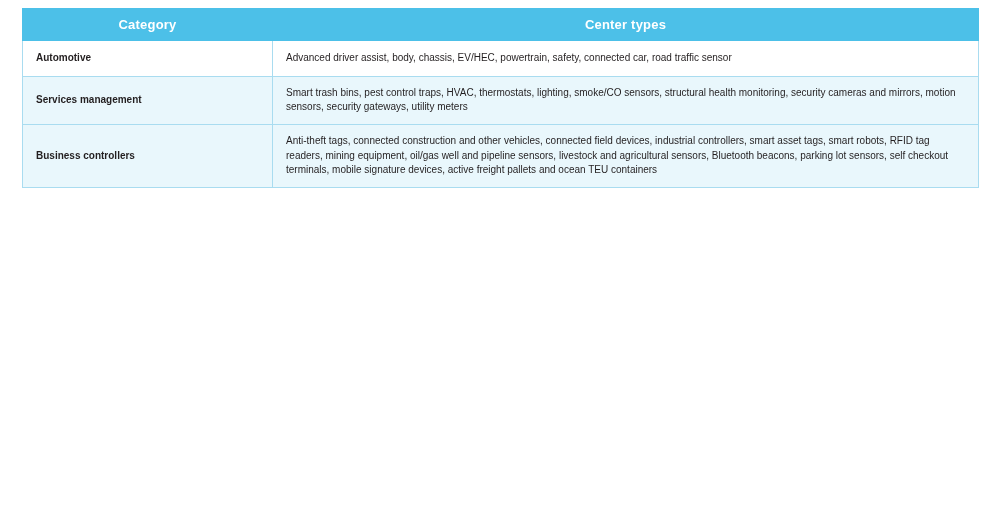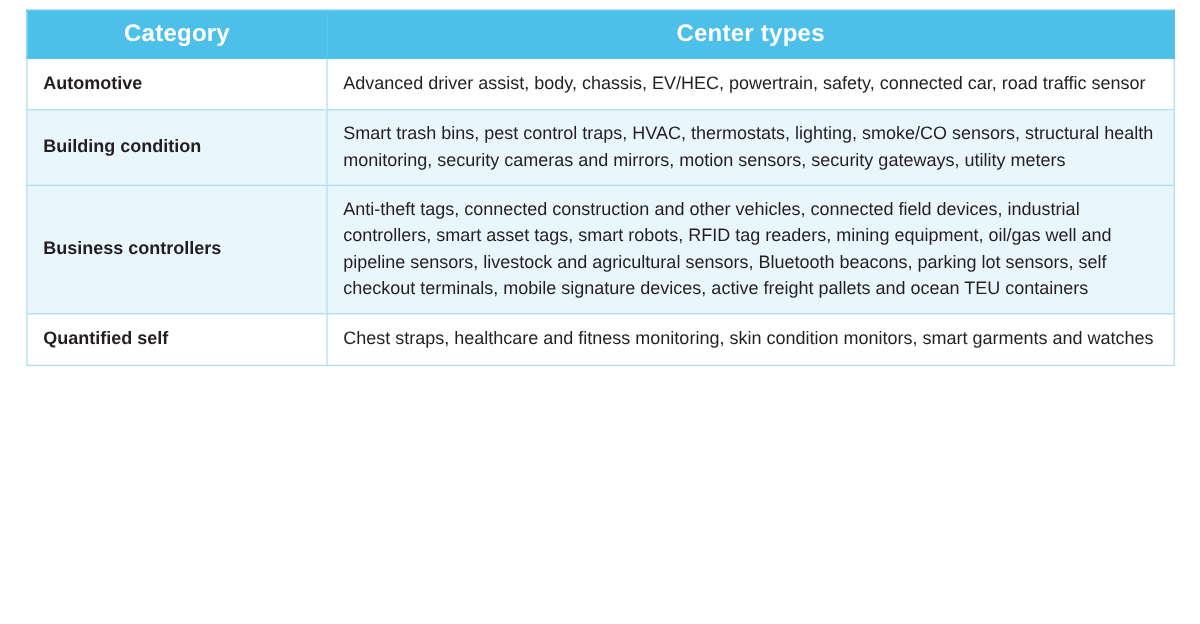--- a/index.html
+++ b/index.html
@@ -23,34 +23,34 @@
   }
   table.sensor-table {
     width: 956px;
     border-collapse: collapse;
     table-layout: fixed;
     border: 1px solid #9fd7ef;
   }
   table.sensor-table th {
     background: #4cc0e8;
     color: #ffffff;
-    font-size: 20px;
+    font-size: 13px;
     font-weight: bold;
     text-align: center;
     padding: 8px 6px;
     border: 1px solid #4cc0e8;
     letter-spacing: 0.2px;
   }
   col.col-category { width: 250px; }
   col.col-sensors  { width: 706px; }
 
   table.sensor-table td {
     border: 1px solid #a9dcf0;
     vertical-align: middle;
-    font-size: 15px;
+    font-size: 10px;
     line-height: 1.47;
   }
   td.cat-cell {
     font-weight: bold;
     padding: 10px 14px 10px 13px;
     font-size: 15px;
     color: #231f20;
   }
   td.sensors-cell {
     padding: 9px 16px 9px 13px;
@@ -82,28 +82,24 @@
         <th>Category</th>
         <th>Center types</th>
       </tr>
     </thead>
     <tbody>
       <tr class="row-even">
         <td class="cat-cell">Automotive</td>
         <td class="sensors-cell">Advanced driver assist, body, chassis, EV/HEC, powertrain, safety, connected car, road traffic sensor</td>
       </tr>
       <tr class="row-odd">
-        <td class="cat-cell">Building condition</td>
+        <td class="cat-cell">Services management</td>
         <td class="sensors-cell">Smart trash bins, pest control traps, HVAC, thermostats, lighting, smoke/CO sensors, structural health monitoring, security cameras and mirrors, motion sensors, security gateways, utility meters</td>
       </tr>
       <tr class="row-odd">
         <td class="cat-cell">Business controllers</td>
         <td class="sensors-cell">Anti-theft tags, connected construction and other vehicles, connected field devices, industrial controllers, smart asset tags, smart robots, RFID tag readers, mining equipment, oil/gas well and pipeline sensors, livestock and agricultural sensors, Bluetooth beacons, parking lot sensors, self checkout terminals, mobile signature devices, active freight pallets and ocean TEU containers</td>
-      </tr>
-      <tr class="row-even">
-        <td class="cat-cell">Quantified self</td>
-        <td class="sensors-cell">Chest straps, healthcare and fitness monitoring, skin condition monitors, smart garments and watches</td>
       </tr>
     </tbody>
   </table>
 
 
 </div>
 
 </body></html>

